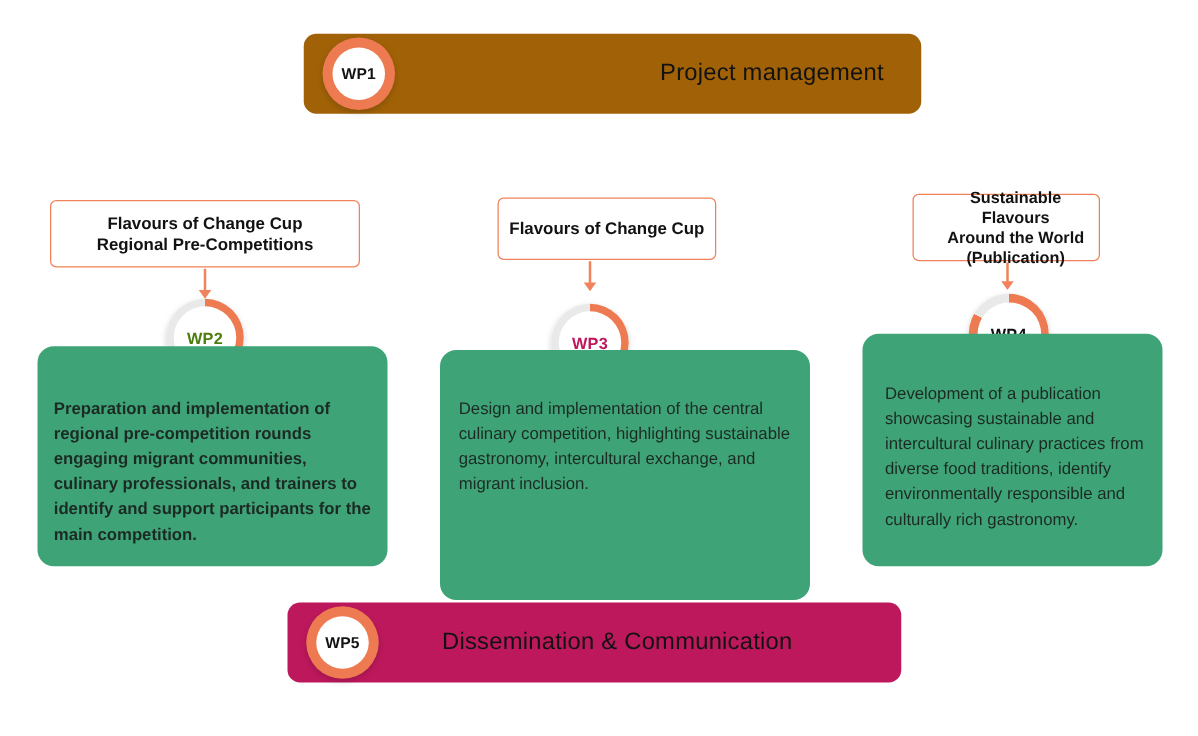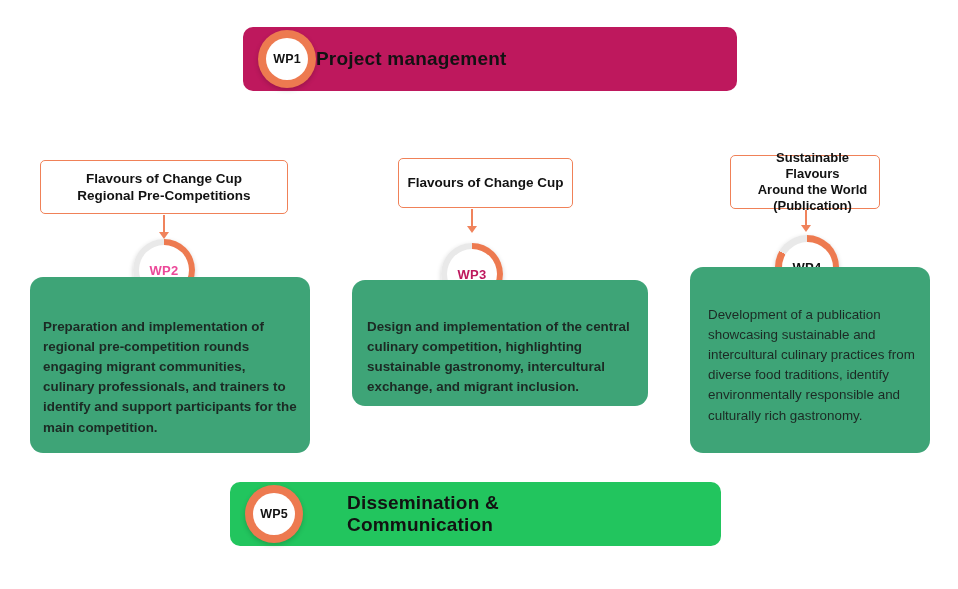--- a/index.html
+++ b/index.html
@@ -2,21 +2,21 @@
 <html><head>
 <meta charset="utf-8">
 <style>
   * { margin:0; padding:0; box-sizing:border-box; }
   html,body { background:#ffffff; }
   body { font-family:"Liberation Sans","DejaVu Sans",sans-serif; }
   #canvas { position:relative; width:958px; height:589px; background:#ffffff; overflow:hidden; }
 
   
   .wp-bar { position:absolute; display:flex; align-items:center; border-radius:10px; padding-left:15px; }
-  .wp-bar .bar-title { flex:1; text-align:left; font-size:19px; font-weight:700; letter-spacing:.2px; }
+  .wp-bar .bar-title { flex:1; text-align:right; font-size:19px; font-weight:400; letter-spacing:.2px; }
 
   
   .ring { border-radius:50%; display:flex; align-items:center; justify-content:center;
           box-shadow:0 2px 5px rgba(0,0,0,.18); }
   .ring .ring-inner { background:#ffffff; border-radius:50%; display:flex; align-items:center;
           justify-content:center; font-weight:700; font-size:13px; letter-spacing:.2px; }
   .ring-lg { width:58px; height:58px; }
   .ring-lg .ring-inner { width:42px; height:42px; font-size:12.5px; }
   .ring-md { position:absolute; width:62px; height:62px; }
   .ring-md .ring-inner { width:50px; height:50px; }
@@ -34,60 +34,60 @@
 
   
   .card { position:absolute; border-radius:13px; font-size:13.4px; line-height:1.5; }
   .card p { white-space:normal; }
 </style>
 </head>
 <body>
 
 <div id="canvas">
 
-  <div class="wp-bar" style="left: 243px; top: 27px; width: 494px; height: 64px; background-color: #be185d;">
+  <div class="wp-bar" style="left: 243px; top: 27px; width: 494px; height: 64px; background-color: #a16207;">
     <div class="ring ring-lg" style="background: rgb(237, 122, 80);">
       <div class="ring-inner" style="color: rgb(18, 18, 18);">WP1</div>
     </div>
     <div class="bar-title" style="padding-right: 30px; color: rgb(18, 18, 18);">Project management</div>
   </div>
 
   <div class="label-box" style="left: 40px; top: 160px; width: 248px; height: 54px; color: rgb(18, 18, 18); border-color: rgb(240, 129, 88);">Flavours of Change Cup
 Regional Pre-Competitions</div>
   <div class="arrow-line" style="left: 163px; top: 215px; height: 18px; background-color: rgb(240, 131, 92);"></div>
   <div class="arrow-head" style="left: 159px; top: 232px; border-top-color: rgb(240, 131, 92);"></div>
   <div class="ring ring-md" style="left: 133px; top: 239px; background: conic-gradient(rgb(237, 122, 80) 0deg, rgb(237, 122, 80) 150deg, rgb(233, 233, 233) 150deg, rgb(233, 233, 233) 360deg);">
-    <div class="ring-inner" style="color: #ec4899;">WP2</div>
+    <div class="ring-inner" style="color: #4d7c0f;">WP2</div>
   </div>
   <div class="card" style="left: 30px; top: 277px; width: 280px; height: 176px; padding: 40px 10px 0px 13px; background-color: rgb(62, 164, 119);">
     <p style="color: rgb(28, 42, 36); font-weight: bold;">Preparation and implementation of regional pre-competition rounds engaging migrant communities, culinary professionals, and trainers to identify and support participants for the main competition.</p>
   </div>
 
   <div class="label-box" style="left: 398px; top: 158px; width: 175px; height: 50px; color: rgb(18, 18, 18); border-color: rgb(240, 129, 88);">Flavours of Change Cup</div>
   <div class="arrow-line" style="left: 471px; top: 209px; height: 18px; background-color: rgb(240, 131, 92);"></div>
   <div class="arrow-head" style="left: 467px; top: 226px; border-top-color: rgb(240, 131, 92);"></div>
   <div class="ring ring-md" style="left: 441px; top: 243px; background: conic-gradient(rgb(237, 122, 80) 0deg, rgb(237, 122, 80) 225deg, rgb(233, 233, 233) 225deg, rgb(233, 233, 233) 360deg);">
     <div class="ring-inner" style="color: #be185d;">WP3</div>
   </div>
-  <div class="card" style="left: 352px; top: 280px; width: 296px; height: 126px; padding: 37px 14px 0px 15px; background-color: rgb(62, 164, 119); font-weight: bold;">
+  <div class="card" style="left: 352px; top: 280px; width: 296px; height: 200px; padding: 37px 14px 0px 15px; background-color: rgb(62, 164, 119);">
     <p style="color: rgb(28, 42, 36);">Design and implementation of the central culinary competition, highlighting sustainable gastronomy, intercultural exchange, and migrant inclusion.</p>
   </div>
 
   <div class="label-box" style="left: 730px; top: 155px; width: 150px; height: 54px; font-size: 13px; line-height: 1.22; color: rgb(18, 18, 18); border-color: rgb(240, 129, 88); padding-left: 21px;">Sustainable Flavours
 Around the World
 (Publication)</div>
   <div class="arrow-line" style="left: 805px; top: 210px; height: 16px; background-color: rgb(240, 131, 92);"></div>
   <div class="arrow-head" style="left: 801px; top: 225px; border-top-color: rgb(240, 131, 92);"></div>
   <div class="ring ring-md" style="left: 775px; top: 235px; width: 64px; height: 64px; background: conic-gradient(rgb(237, 122, 80) 0deg, rgb(237, 122, 80) 300deg, rgb(233, 233, 233) 300deg, rgb(233, 233, 233) 360deg);">
     <div class="ring-inner" style="width: 51px; height: 51px; color: rgb(18, 18, 18);">WP4</div>
   </div>
   <div class="card" style="left: 690px; top: 267px; width: 240px; height: 186px; padding: 38px 10px 0px 18px; background-color: rgb(62, 164, 119);">
     <p style="color: rgb(28, 42, 36);">Development of a publication showcasing sustainable and intercultural culinary practices from diverse food traditions, identify environmentally responsible and culturally rich gastronomy.</p>
   </div>
 
-  <div class="wp-bar" style="left: 230px; top: 482px; width: 491px; height: 64px; background-color: #22c55e;">
+  <div class="wp-bar" style="left: 230px; top: 482px; width: 491px; height: 64px; background-color: #be185d;">
     <div class="ring ring-lg" style="background: rgb(237, 122, 80);">
       <div class="ring-inner" style="color: rgb(18, 18, 18);">WP5</div>
     </div>
     <div class="bar-title" style="padding-right: 87px; color: rgb(18, 18, 18); margin-left: 44px;">Dissemination &amp; Communication</div>
   </div>
 
 </div>
 
 </body></html>

